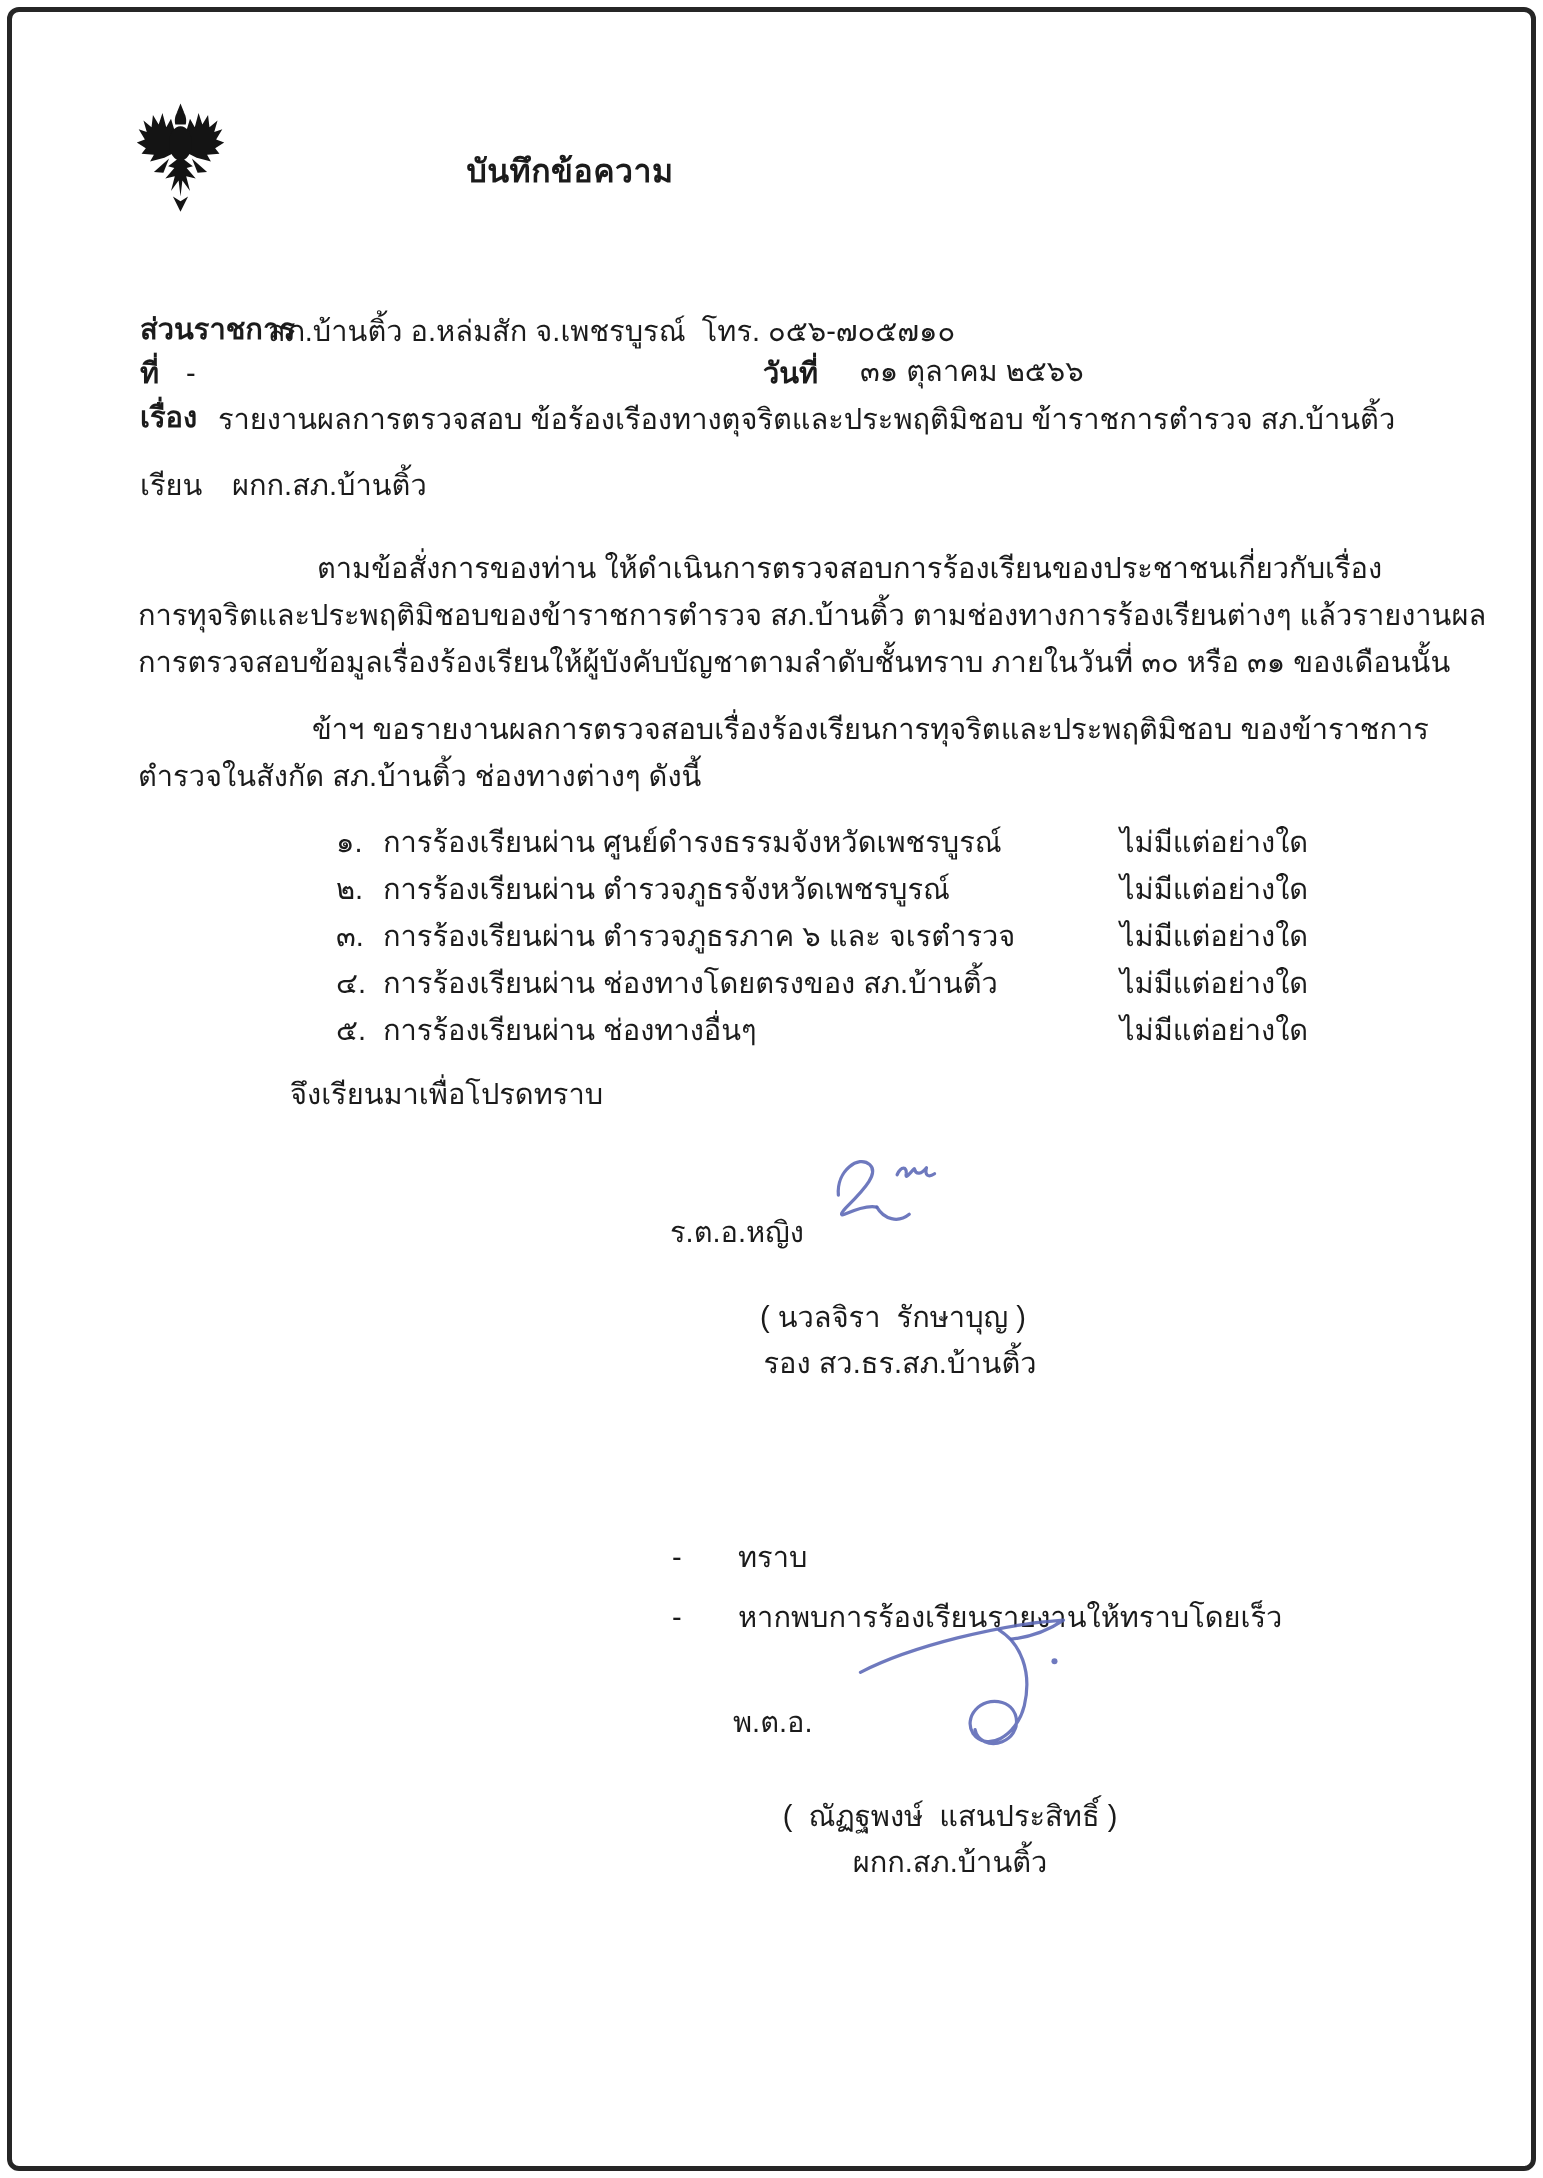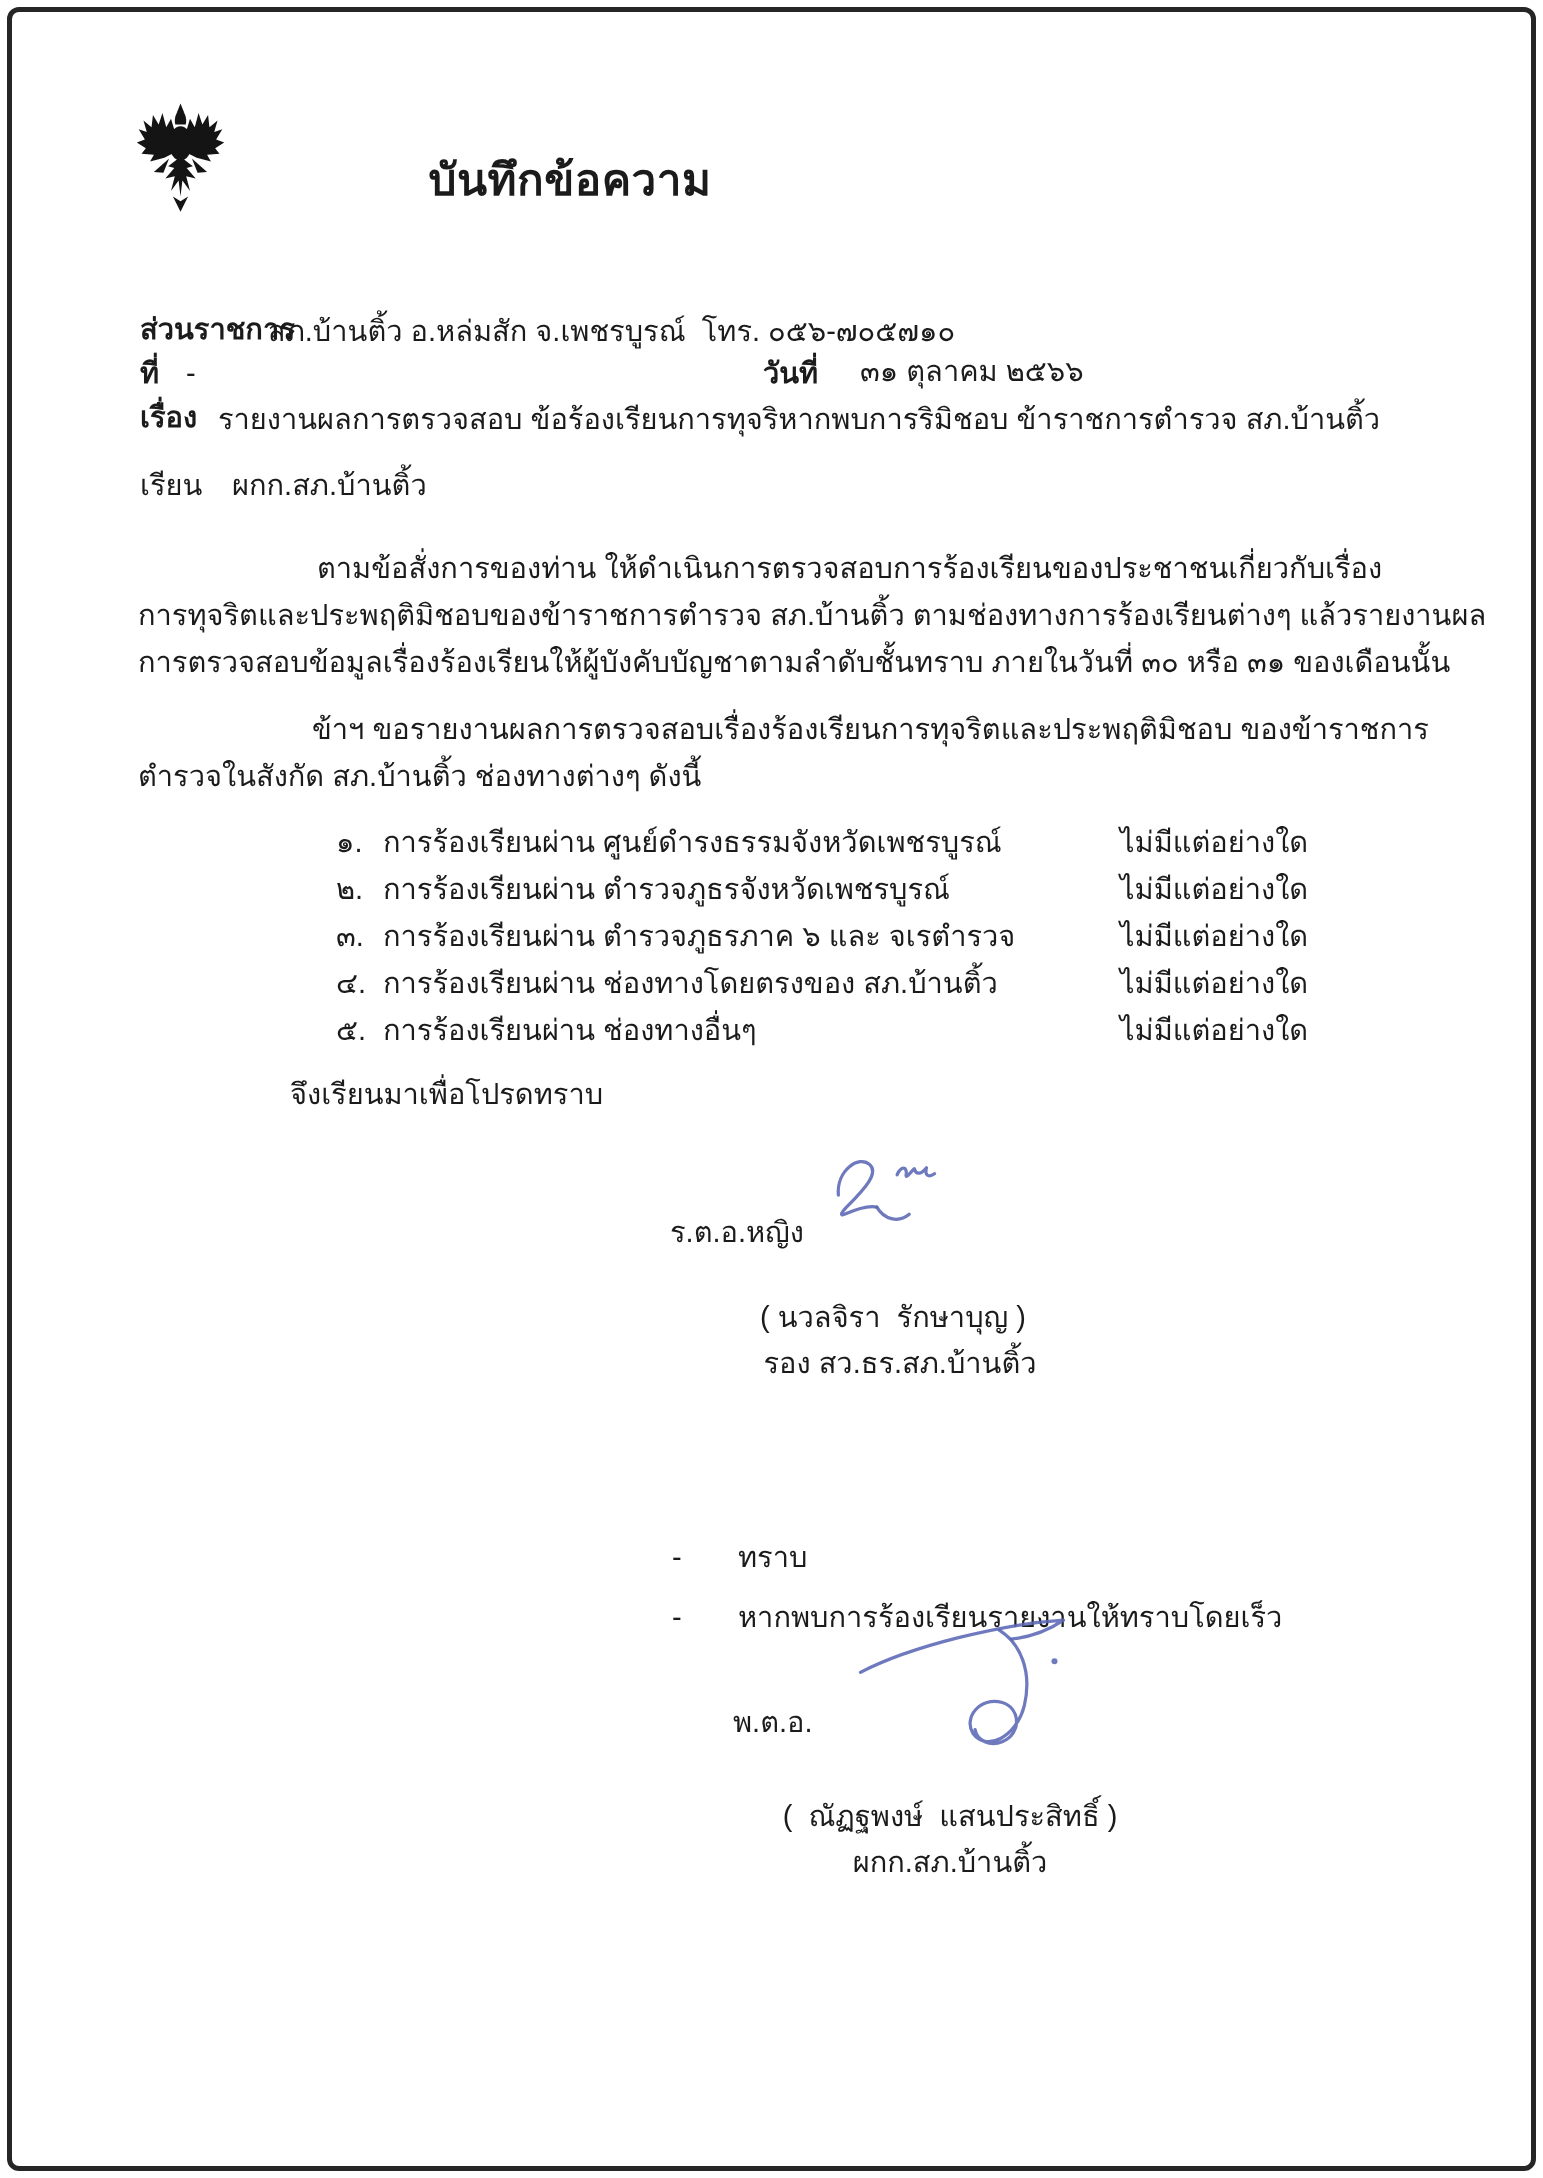--- a/index.html
+++ b/index.html
@@ -19,21 +19,21 @@
   }
   .abs{
     position:absolute;
     white-space:pre;
     font-size:29px;
     line-height:1.35;
   }
   .b{font-weight:bold;}
   .center{transform:translateX(-50%);margin-top:40px;}
   .title{
-    font-size:44px;
+    font-size:32px;
     font-weight:bold;
     transform:translateX(-50%);
     letter-spacing:0.5px;
   }
   .garuda{position:absolute;left:133px;top:103px;width:95px;height:115px;}
   .garuda path{fill:#141414;}
   .sig{position:absolute;}
   .sig path{fill:none;stroke:#5a67b5;stroke-width:3.2;stroke-linecap:round;stroke-linejoin:round;opacity:.88;}
   .sig .dot{fill:#5a67b5;stroke:none;opacity:.88;}
 </style>
@@ -59,21 +59,21 @@
 
   <div class="abs b" style="left:140px; top:310px;">ส่วนราชการ</div>
   <div class="abs" style="left:268px; top:312px;">สภ.บ้านติ้ว อ.หล่มสัก จ.เพชรบูรณ์  โทร. ๐๕๖-๗๐๕๗๑๐</div>
 
   <div class="abs b" style="left:140px; top:354px;">ที่</div>
   <div class="abs" style="left:186px; top:354px;">-</div>
   <div class="abs b" style="left:763px; top:354px;">วันที่</div>
   <div class="abs" style="left:860px; top:352px;">๓๑ ตุลาคม ๒๕๖๖</div>
 
   <div class="abs b" style="left:140px; top:398px;">เรื่อง</div>
-  <div class="abs" style="left:218px; top:400px;">รายงานผลการตรวจสอบ ข้อร้องเรียนการทุจริหากพบการริมิชอบ ข้าราชการตำรวจ สภ.บ้านติ้ว</div>
+  <div class="abs" style="left:218px; top:400px;">รายงานผลการตรวจสอบ ข้อร้องเรีองทางตุจริตและประพฤติมิชอบ ข้าราชการตำรวจ สภ.บ้านติ้ว</div>
 
   <div class="abs" style="left:140px; top:466px;">เรียน</div>
   <div class="abs" style="left:232px; top:466px;">ผกก.สภ.บ้านติ้ว</div>
 
   <div class="abs" style="left:317px; top:549px;">ตามข้อสั่งการของท่าน ให้ดำเนินการตรวจสอบการร้องเรียนของประชาชนเกี่ยวกับเรื่อง</div>
   <div class="abs" style="left:138px; top:596px;">การทุจริตและประพฤติมิชอบของข้าราชการตำรวจ สภ.บ้านติ้ว ตามช่องทางการร้องเรียนต่างๆ แล้วรายงานผล</div>
   <div class="abs" style="left:138px; top:643px;">การตรวจสอบข้อมูลเรื่องร้องเรียนให้ผู้บังคับบัญชาตามลำดับชั้นทราบ ภายในวันที่ ๓๐ หรือ ๓๑ ของเดือนนั้น</div>
 
   <div class="abs" style="left:138px; top:757px;">ตำรวจในสังกัด สภ.บ้านติ้ว ช่องทางต่างๆ ดังนี้</div>
   <div class="abs" style="left:312px; top:710px;">ข้าฯ ขอรายงานผลการตรวจสอบเรื่องร้องเรียนการทุจริตและประพฤติมิชอบ ของข้าราชการ</div>

